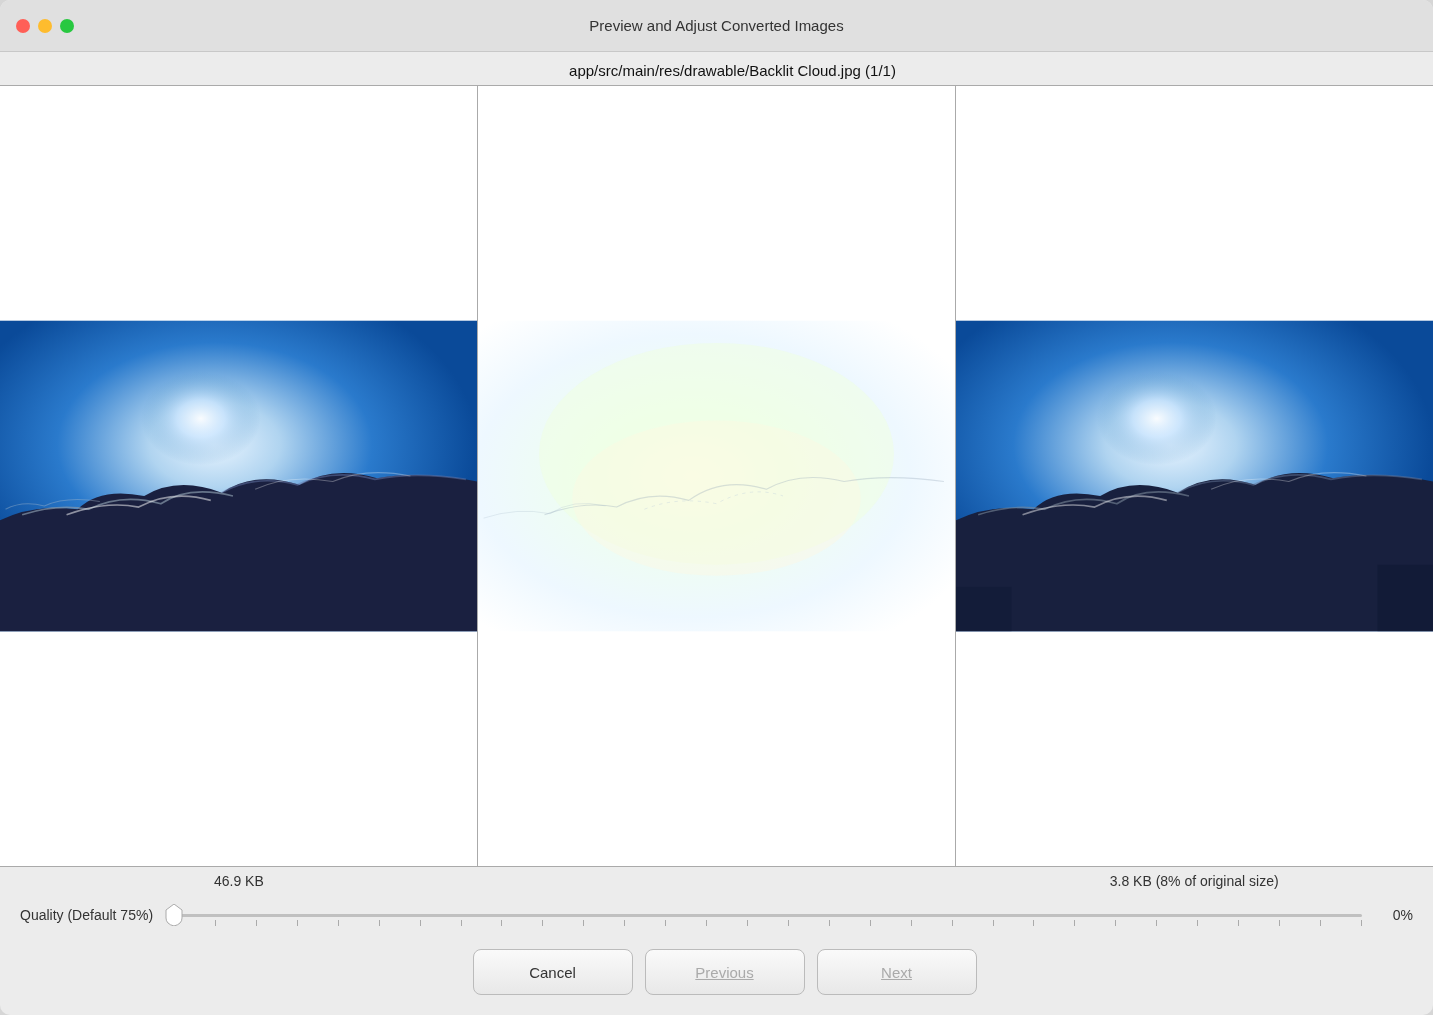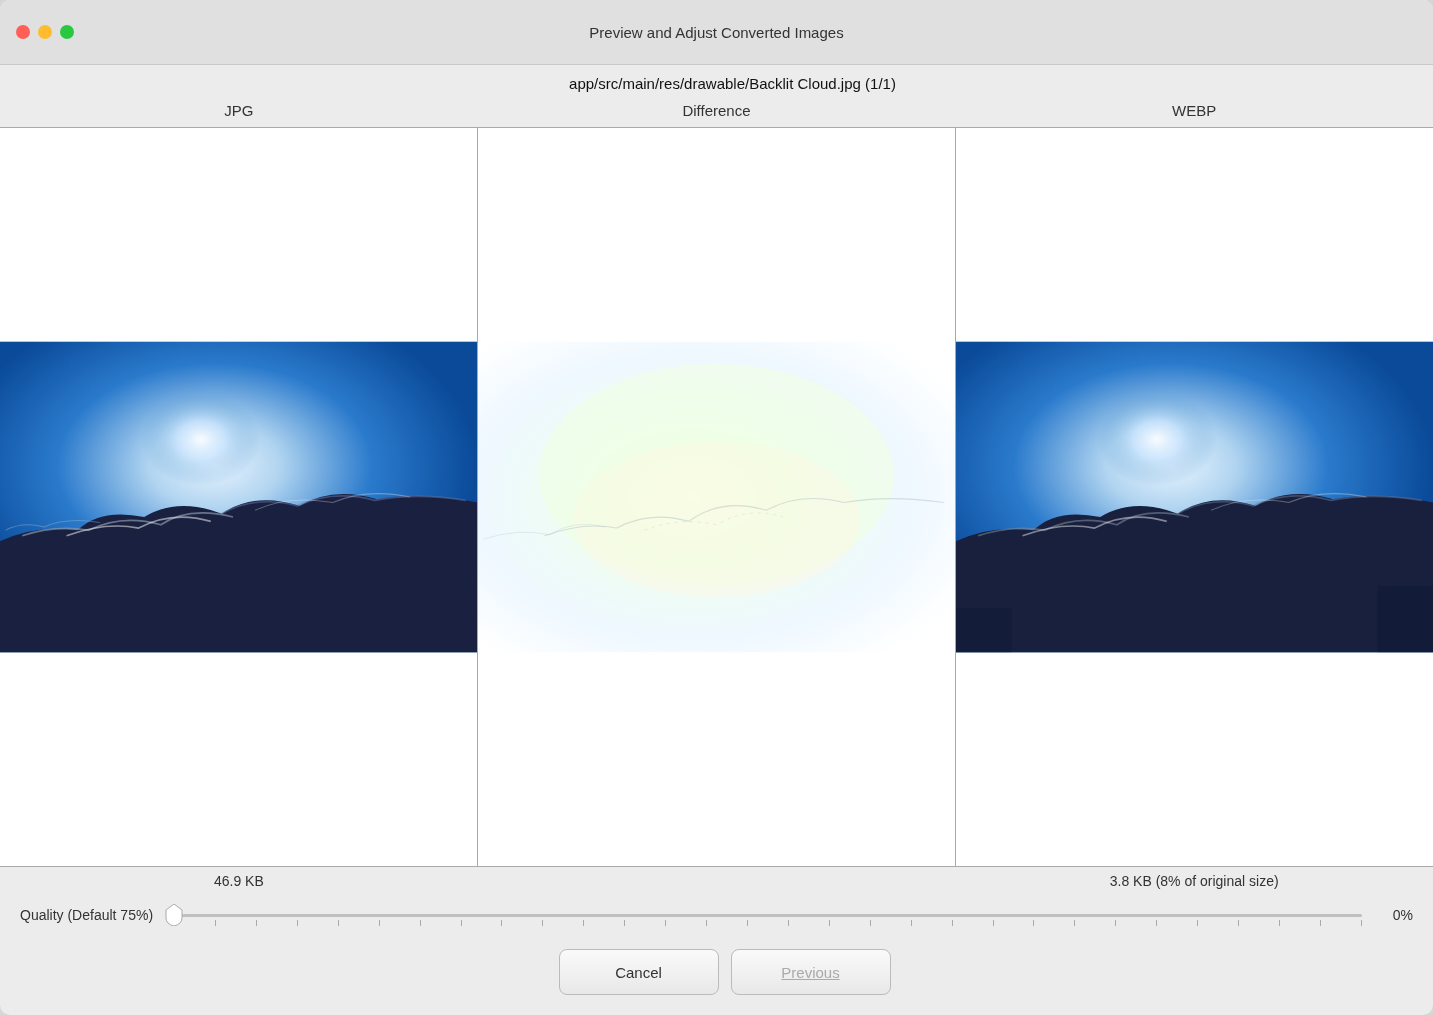--- a/index.html
+++ b/index.html
@@ -17,21 +17,21 @@
     .window {
       width: 1433px;
       height: 1015px;
       background: #ececec;
       border-radius: 10px;
       display: flex;
       flex-direction: column;
     }
 
     .title-bar {
-      height: 65px;
+      height: 52px;
       background: #e0e0e0;
       border-radius: 10px 10px 0 0;
       display: flex;
       align-items: center;
       justify-content: center;
       position: relative;
       border-bottom: 1px solid #c8c8c8;
       flex-shrink: 0;
     }
 
@@ -239,25 +239,20 @@
     <div class="title-bar-buttons">
       <button class="window-btn btn-close"></button>
       <button class="window-btn btn-minimize"></button>
       <button class="window-btn btn-maximize"></button>
     </div>
     <span class="title-text">Preview and Adjust Converted Images</span>
   </div>
 
   <div class="file-path">app/src/main/res/drawable/Backlit Cloud.jpg (1/1)</div>
 
-  <div class="column-headers">
-    <div class="col-header">JPG</div>
-    <div class="col-header">Difference</div>
-    <div class="col-header">WEBP</div>
-  </div>
 
   <div class="image-area">
 
     <div class="image-panel">
       <div class="cloud-svg-container">
         <svg viewBox="0 0 430 280" width="100%" height="100%" preserveAspectRatio="xMidYMid meet" xmlns="http://www.w3.org/2000/svg">
 
           <defs>
             <radialGradient id="sunGlow" cx="45%" cy="40%" r="55%">
               <stop offset="0%" stop-color="#e8f4ff" stop-opacity="1"></stop>
@@ -404,15 +399,18 @@
     <span class="quality-percent">0%</span>
   </div>
 
   <div class="button-row">
     <button class="action-btn">
       <span>Cancel</span>
     </button>
     <button class="action-btn disabled">
       <span>Previous</span>
     </button>
+    <button class="action-btn disabled">
+      <span>Next</span>
+    </button>
   </div>
 
 </div>
 
 </body></html>

